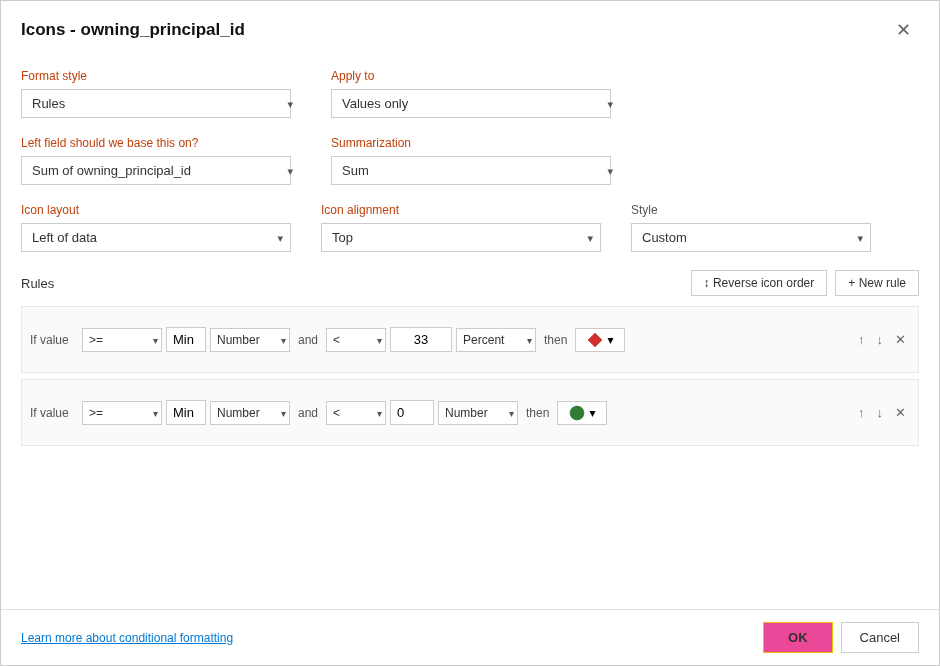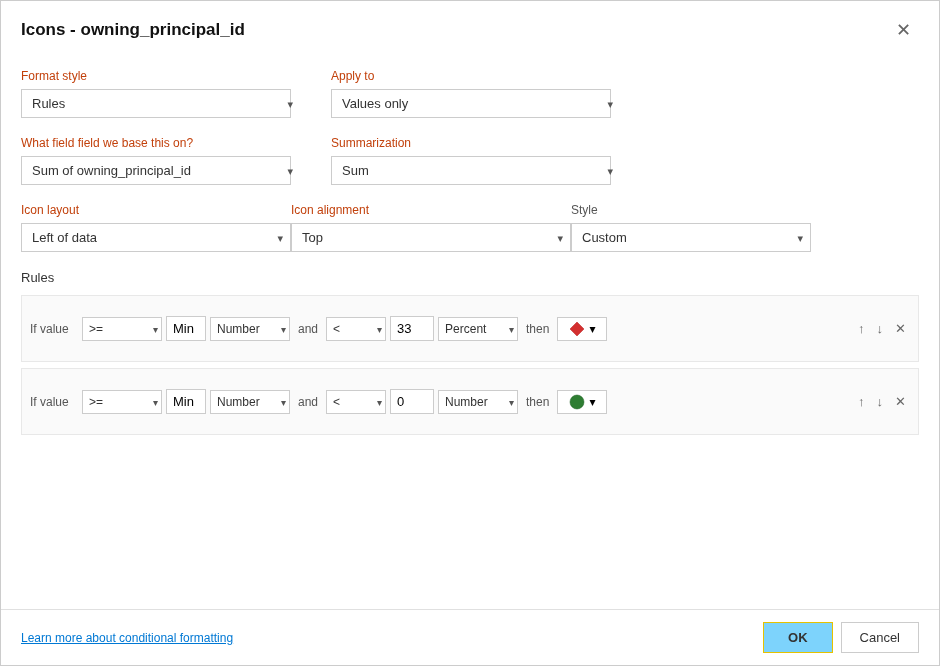--- a/index.html
+++ b/index.html
@@ -246,21 +246,21 @@
       cursor: pointer;
       background: none;
       border: none;
       padding: 0;
     }
     .footer-buttons {
       display: flex;
       gap: 8px;
     }
     .btn-ok {
-      background: #7dd3fc;
+      background: #ec4899;
       border: 1px solid #e6c200;
       padding: 7px 24px;
       font-size: 13px;
       font-weight: 600;
       cursor: pointer;
       color: #333;
     }
     .btn-cancel {
       background: #fff;
       border: 1px solid #ccc;
@@ -298,20 +298,21 @@
       position: absolute;
       right: 8px;
       top: 50%;
       transform: translateY(-50%);
       pointer-events: none;
       color: #555;
       font-size: 11px;
     }
     .three-col {
       display: flex;
+      gap: 30px;
       margin-bottom: 18px;
       align-items: flex-end;
     }
   </style>
 </head>
 <body>
 
 <div class="dialog">
 
   <div class="dialog-header">
@@ -341,21 +342,21 @@
             <option>Values and totals</option>
             <option>Header and values</option>
           </select>
           <span class="chevron">▾</span>
         </div>
       </div>
     </div>
 
     <div class="form-row">
       <div class="form-group half">
-        <label>What field field we base this on?</label>
+        <label>Left field should we base this on?</label>
         <div class="select-wrapper">
           <select>
             <option>Sum of owning_principal_id</option>
           </select>
           <span class="chevron">▾</span>
         </div>
       </div>
       <div class="form-group half2">
         <label>Summarization</label>
         <div class="select-wrapper">
@@ -402,20 +403,24 @@
             <option>3 Arrows (Gray)</option>
             <option>3 Flags</option>
           </select>
           <span class="chevron">▾</span>
         </div>
       </div>
     </div>
 
     <div class="rules-header">
       <span class="rules-label">Rules</span>
+      <div class="rules-actions">
+        <button class="btn-secondary">↕ Reverse icon order</button>
+        <button class="btn-new-rule">+ New rule</button>
+      </div>
     </div>
 
     <div class="rule-row">
       <span class="rule-label">If value</span>
       <div class="rule-select-wrapper">
         <select class="rule-select" style="width:80px;">
           <option>&gt;=</option>
           <option>&gt;</option>
           <option>&lt;=</option>
           <option>&lt;</option>
@@ -434,21 +439,21 @@
       <span class="and-label">and</span>
       <div class="rule-select-wrapper">
         <select class="rule-select" style="width:60px;">
           <option>&lt;</option>
           <option>&lt;=</option>
           <option>&gt;</option>
           <option>&gt;=</option>
         </select>
         <span class="chevron">▾</span>
       </div>
-      <input class="rule-input" value="33" style="width: 44px;">
+      <input class="rule-input" value="33" style="width: 62px; text-align: center;">
       <div class="rule-select-wrapper">
         <select class="rule-select" style="width:80px;">
           <option>Percent</option>
           <option>Number</option>
         </select>
         <span class="chevron">▾</span>
       </div>
       <span class="then-label">then</span>
       <button class="icon-btn">
         <svg width="16" height="16" viewBox="0 0 16 16">

